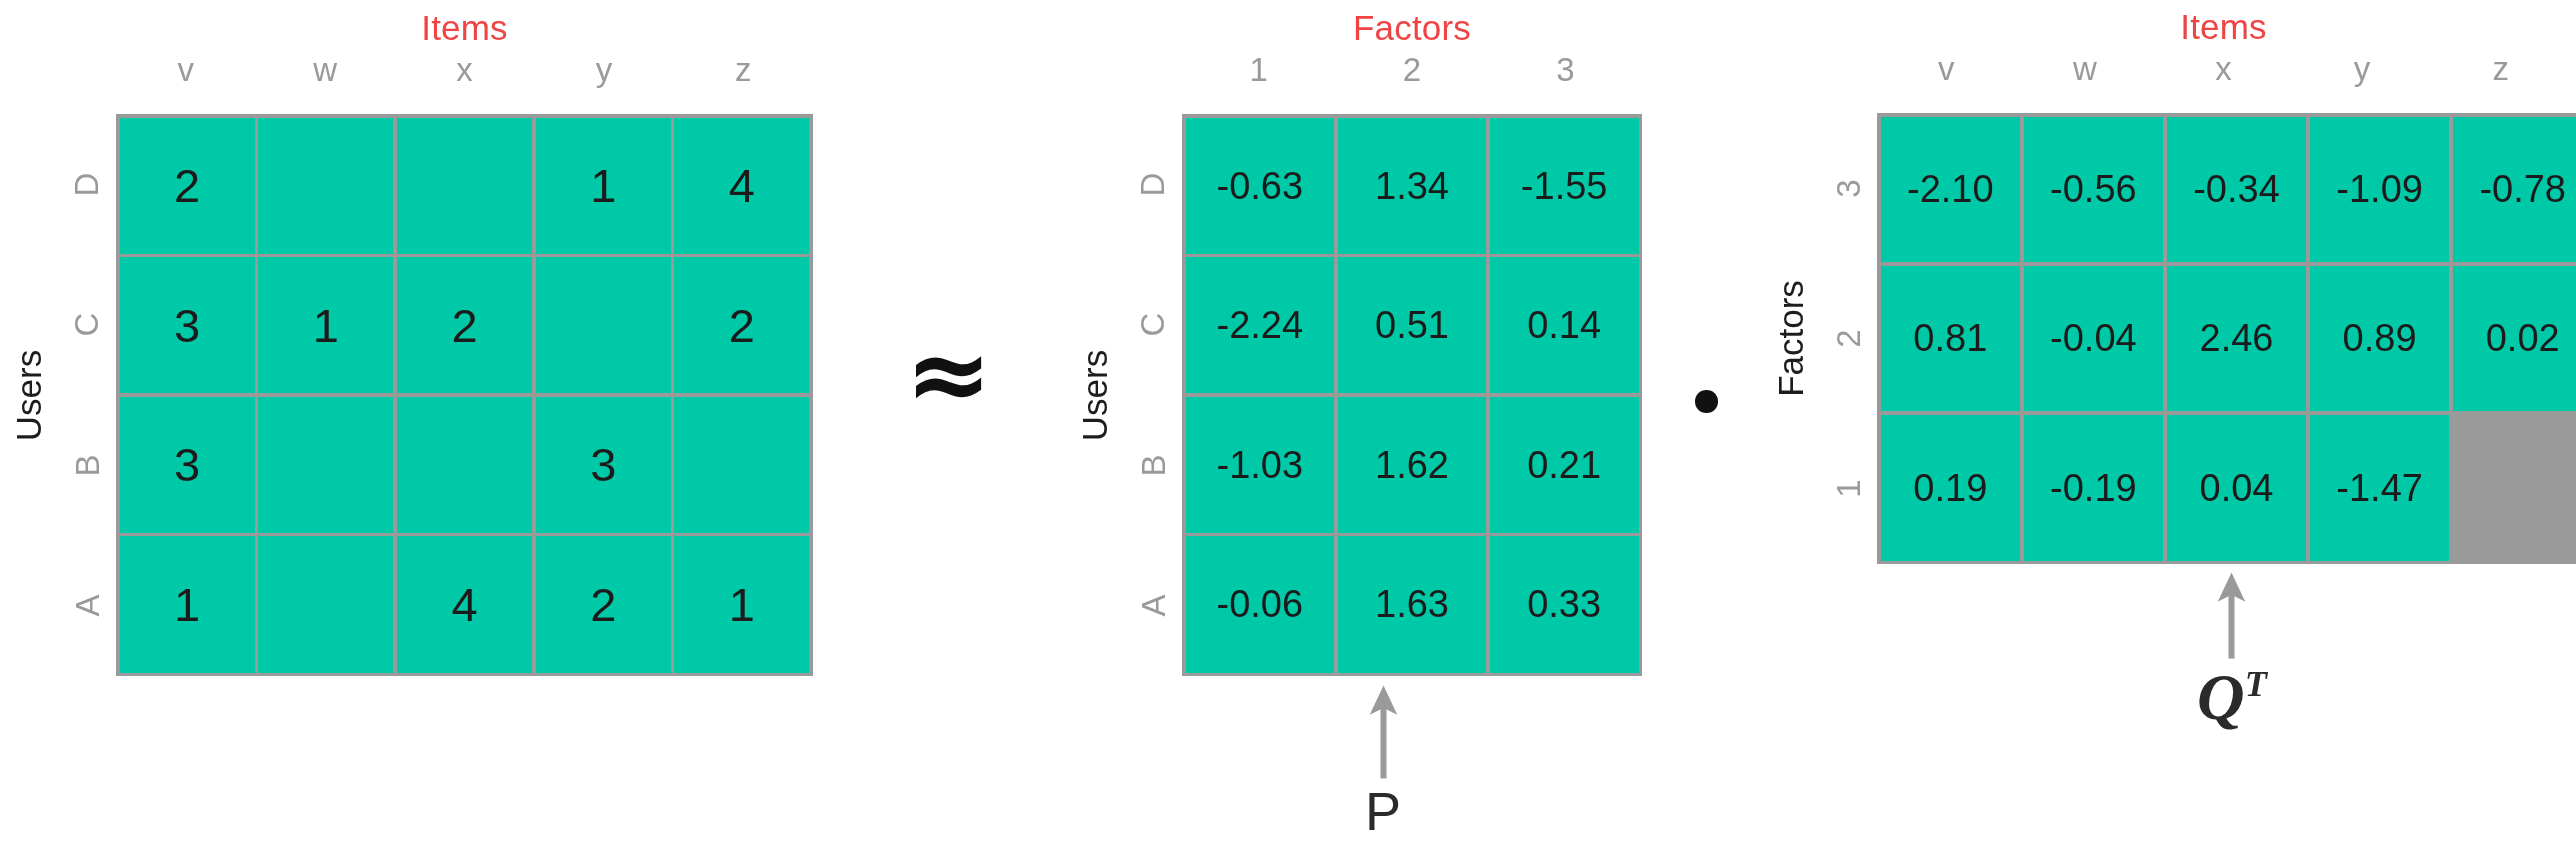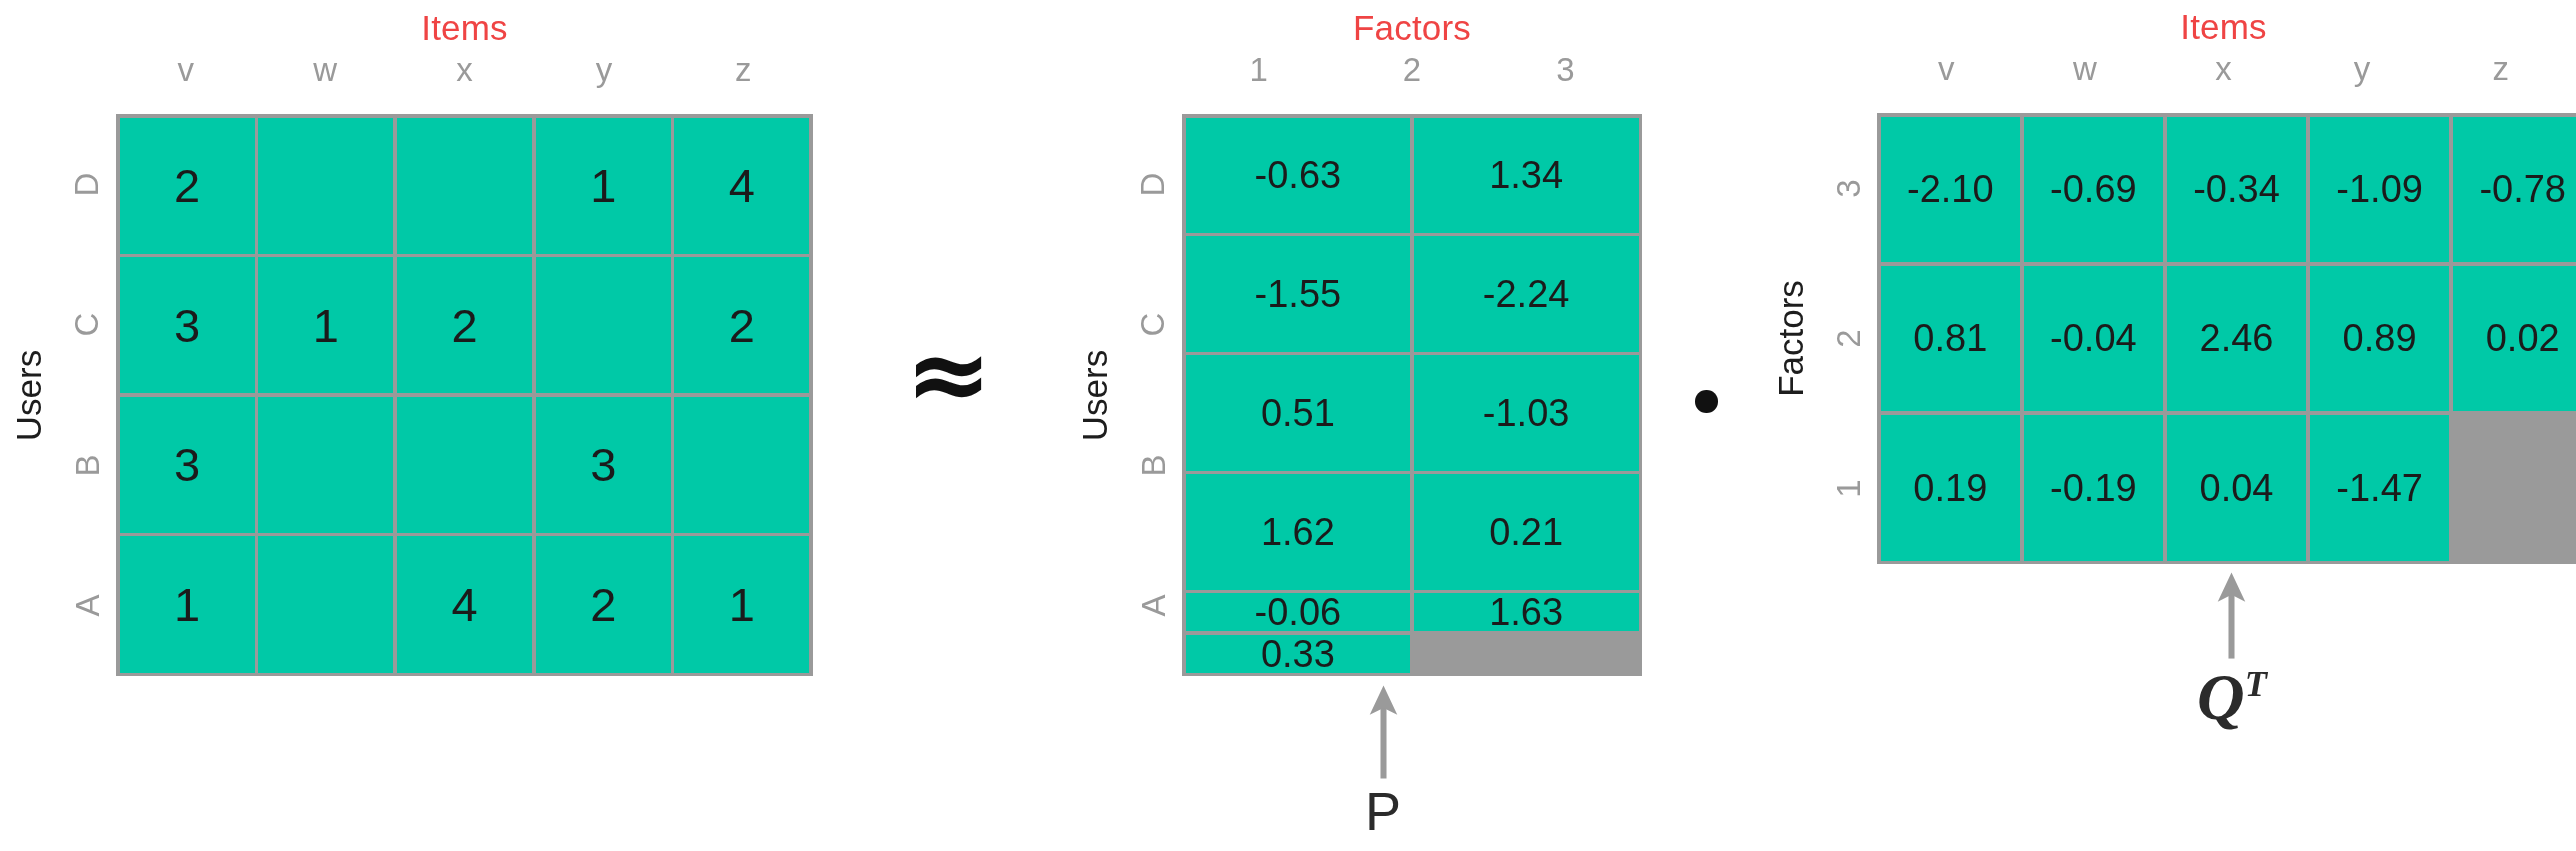--- a/index.html
+++ b/index.html
@@ -204,27 +204,28 @@
       </div>
     <div class="row-label">
         <span>A</span>
       </div>
   </div>
 
   <div class="axis-name" style="left:-139px;top:50%;width:104px;height:0;display:flex;align-items:center;justify-content:center;">
     <span>Users</span>
   </div>
 
-  <div class="grid" style="grid-template-columns:repeat(2,1fr);grid-template-rows:repeat(4,1fr);">
+  <div class="grid" style="grid-template-columns:repeat(3,1fr);grid-template-rows:repeat(4,1fr);">
     <div class="cell small">-0.63</div>
     <div class="cell small">1.34</div>
     <div class="cell small">-1.55</div>
 
     <div class="cell small">-2.24</div>
     <div class="cell small">0.51</div>
+    <div class="cell small">0.14</div>
 
     <div class="cell small">-1.03</div>
     <div class="cell small">1.62</div>
     <div class="cell small">0.21</div>
 
     <div class="cell small">-0.06</div>
     <div class="cell small">1.63</div>
     <div class="cell small">0.33</div>
   </div>
 </div>
@@ -262,21 +263,21 @@
         <span>1</span>
       </div>
   </div>
 
   <div class="axis-name" style="left:-152px;top:50%;width:130px;height:0;display:flex;align-items:center;justify-content:center;">
     <span>Factors</span>
   </div>
 
   <div class="grid" style="grid-template-columns:repeat(5,1fr);grid-template-rows:repeat(3,1fr);">
     <div class="cell small">-2.10</div>
-    <div class="cell small">-0.69</div>
+    <div class="cell small">-0.56</div>
     <div class="cell small">-0.34</div>
     <div class="cell small">-1.09</div>
     <div class="cell small">-0.78</div>
 
     <div class="cell small">0.81</div>
     <div class="cell small">-0.04</div>
     <div class="cell small">2.46</div>
     <div class="cell small">0.89</div>
 
     <div class="cell small">0.02</div>

